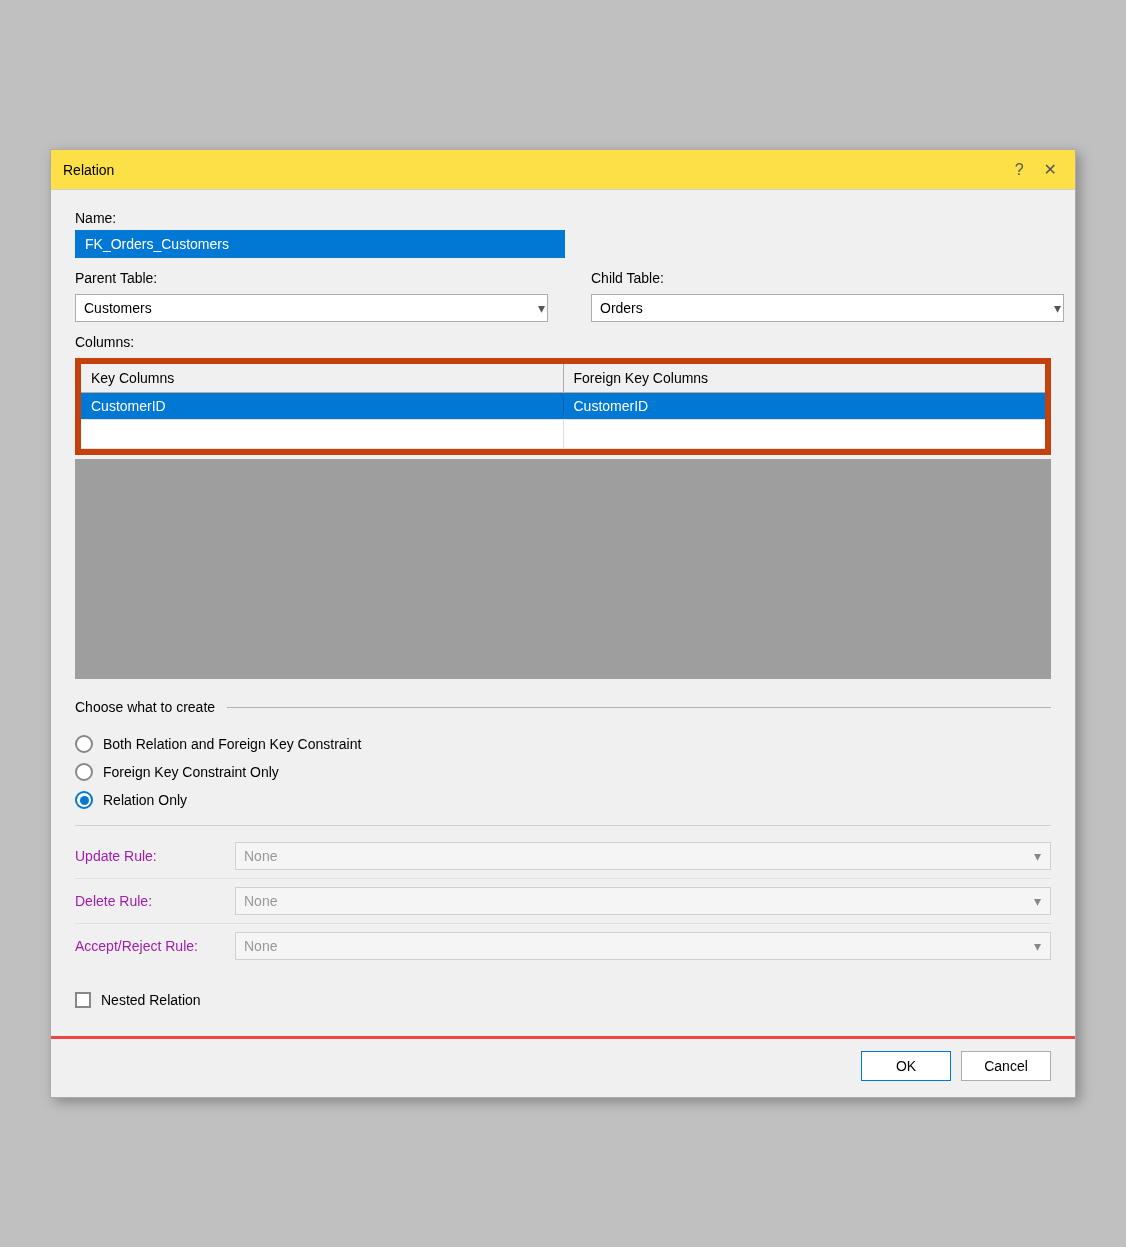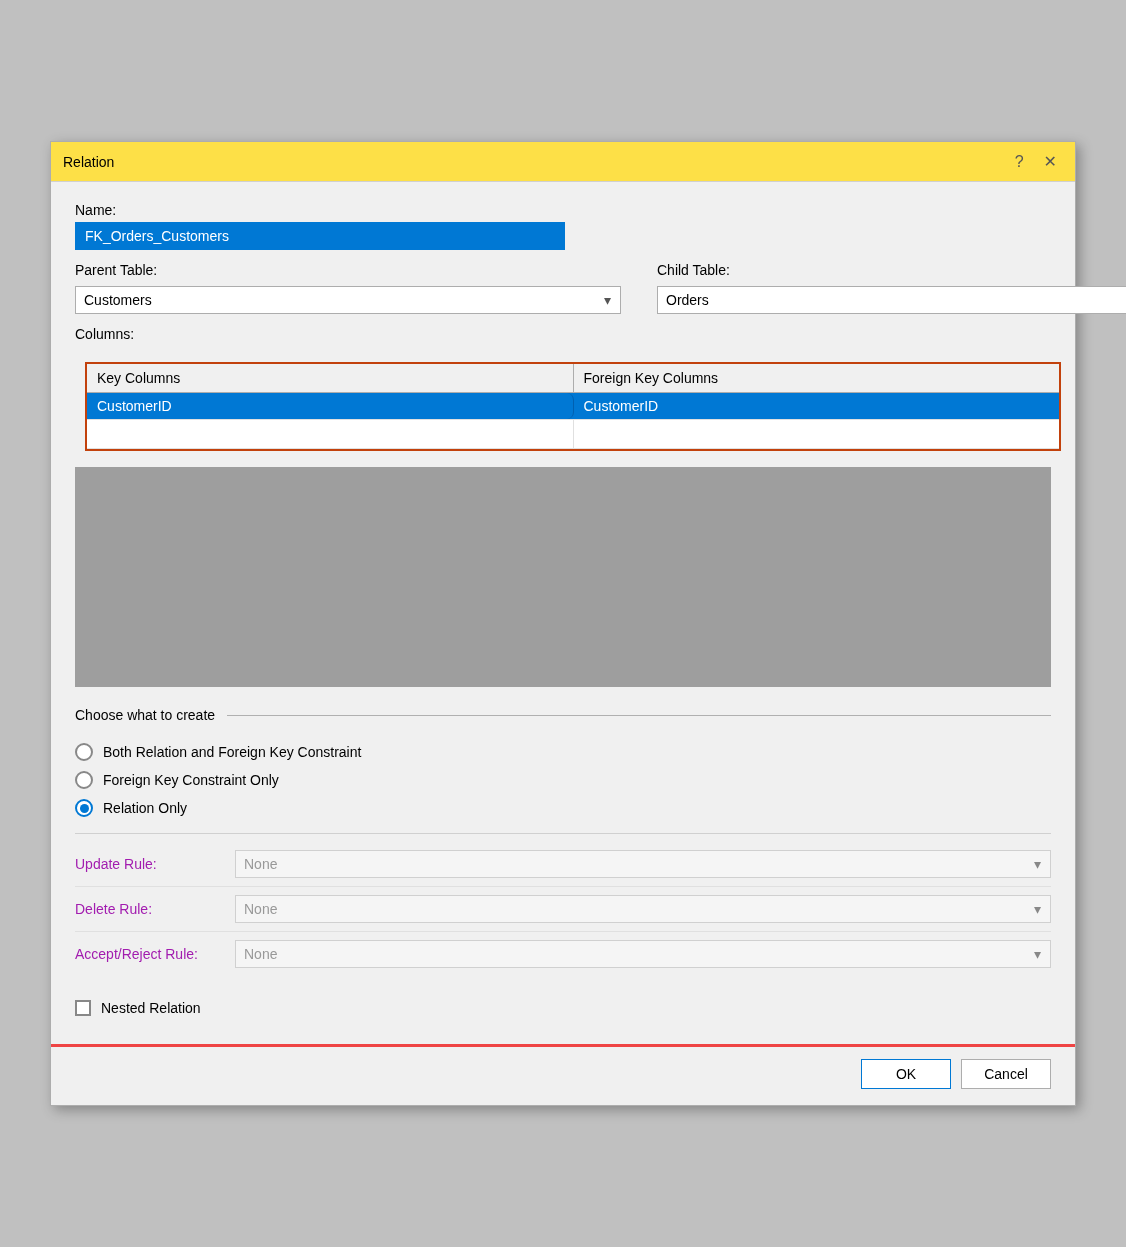--- a/index.html
+++ b/index.html
@@ -119,21 +119,21 @@
     .table-field-right {
       flex: 0 0 480px;
     }
 
     .select-wrapper {
       position: relative;
       display: inline-block;
     }
 
     .select-wrapper select {
-      width: 546px;
+      width: 473px;
       border: 1px solid #adadad;
       padding: 5px 8px;
       font-size: 14px;
       background: #fff;
       appearance: none;
       -webkit-appearance: none;
       cursor: pointer;
     }
 
     .select-wrapper::after {
@@ -142,28 +142,27 @@
       right: 10px;
       top: 50%;
       transform: translateY(-50%);
       pointer-events: none;
       color: #555;
     }
 
     .columns-section {
       display: flex;
       flex-direction: column;
-      gap: 16px;
+      gap: 4px;
     }
 
     .columns-table {
-      border: 2px solid #c2410c;
+      border: 6px solid #c2410c;
       background: #fff;
       width: 100%;
-      margin-left: 10px;
     }
 
     .columns-header {
       display: flex;
       background: #f0f0f0;
       border-bottom: 1px solid #adadad;
     }
 
     .col-header {
       flex: 1;

